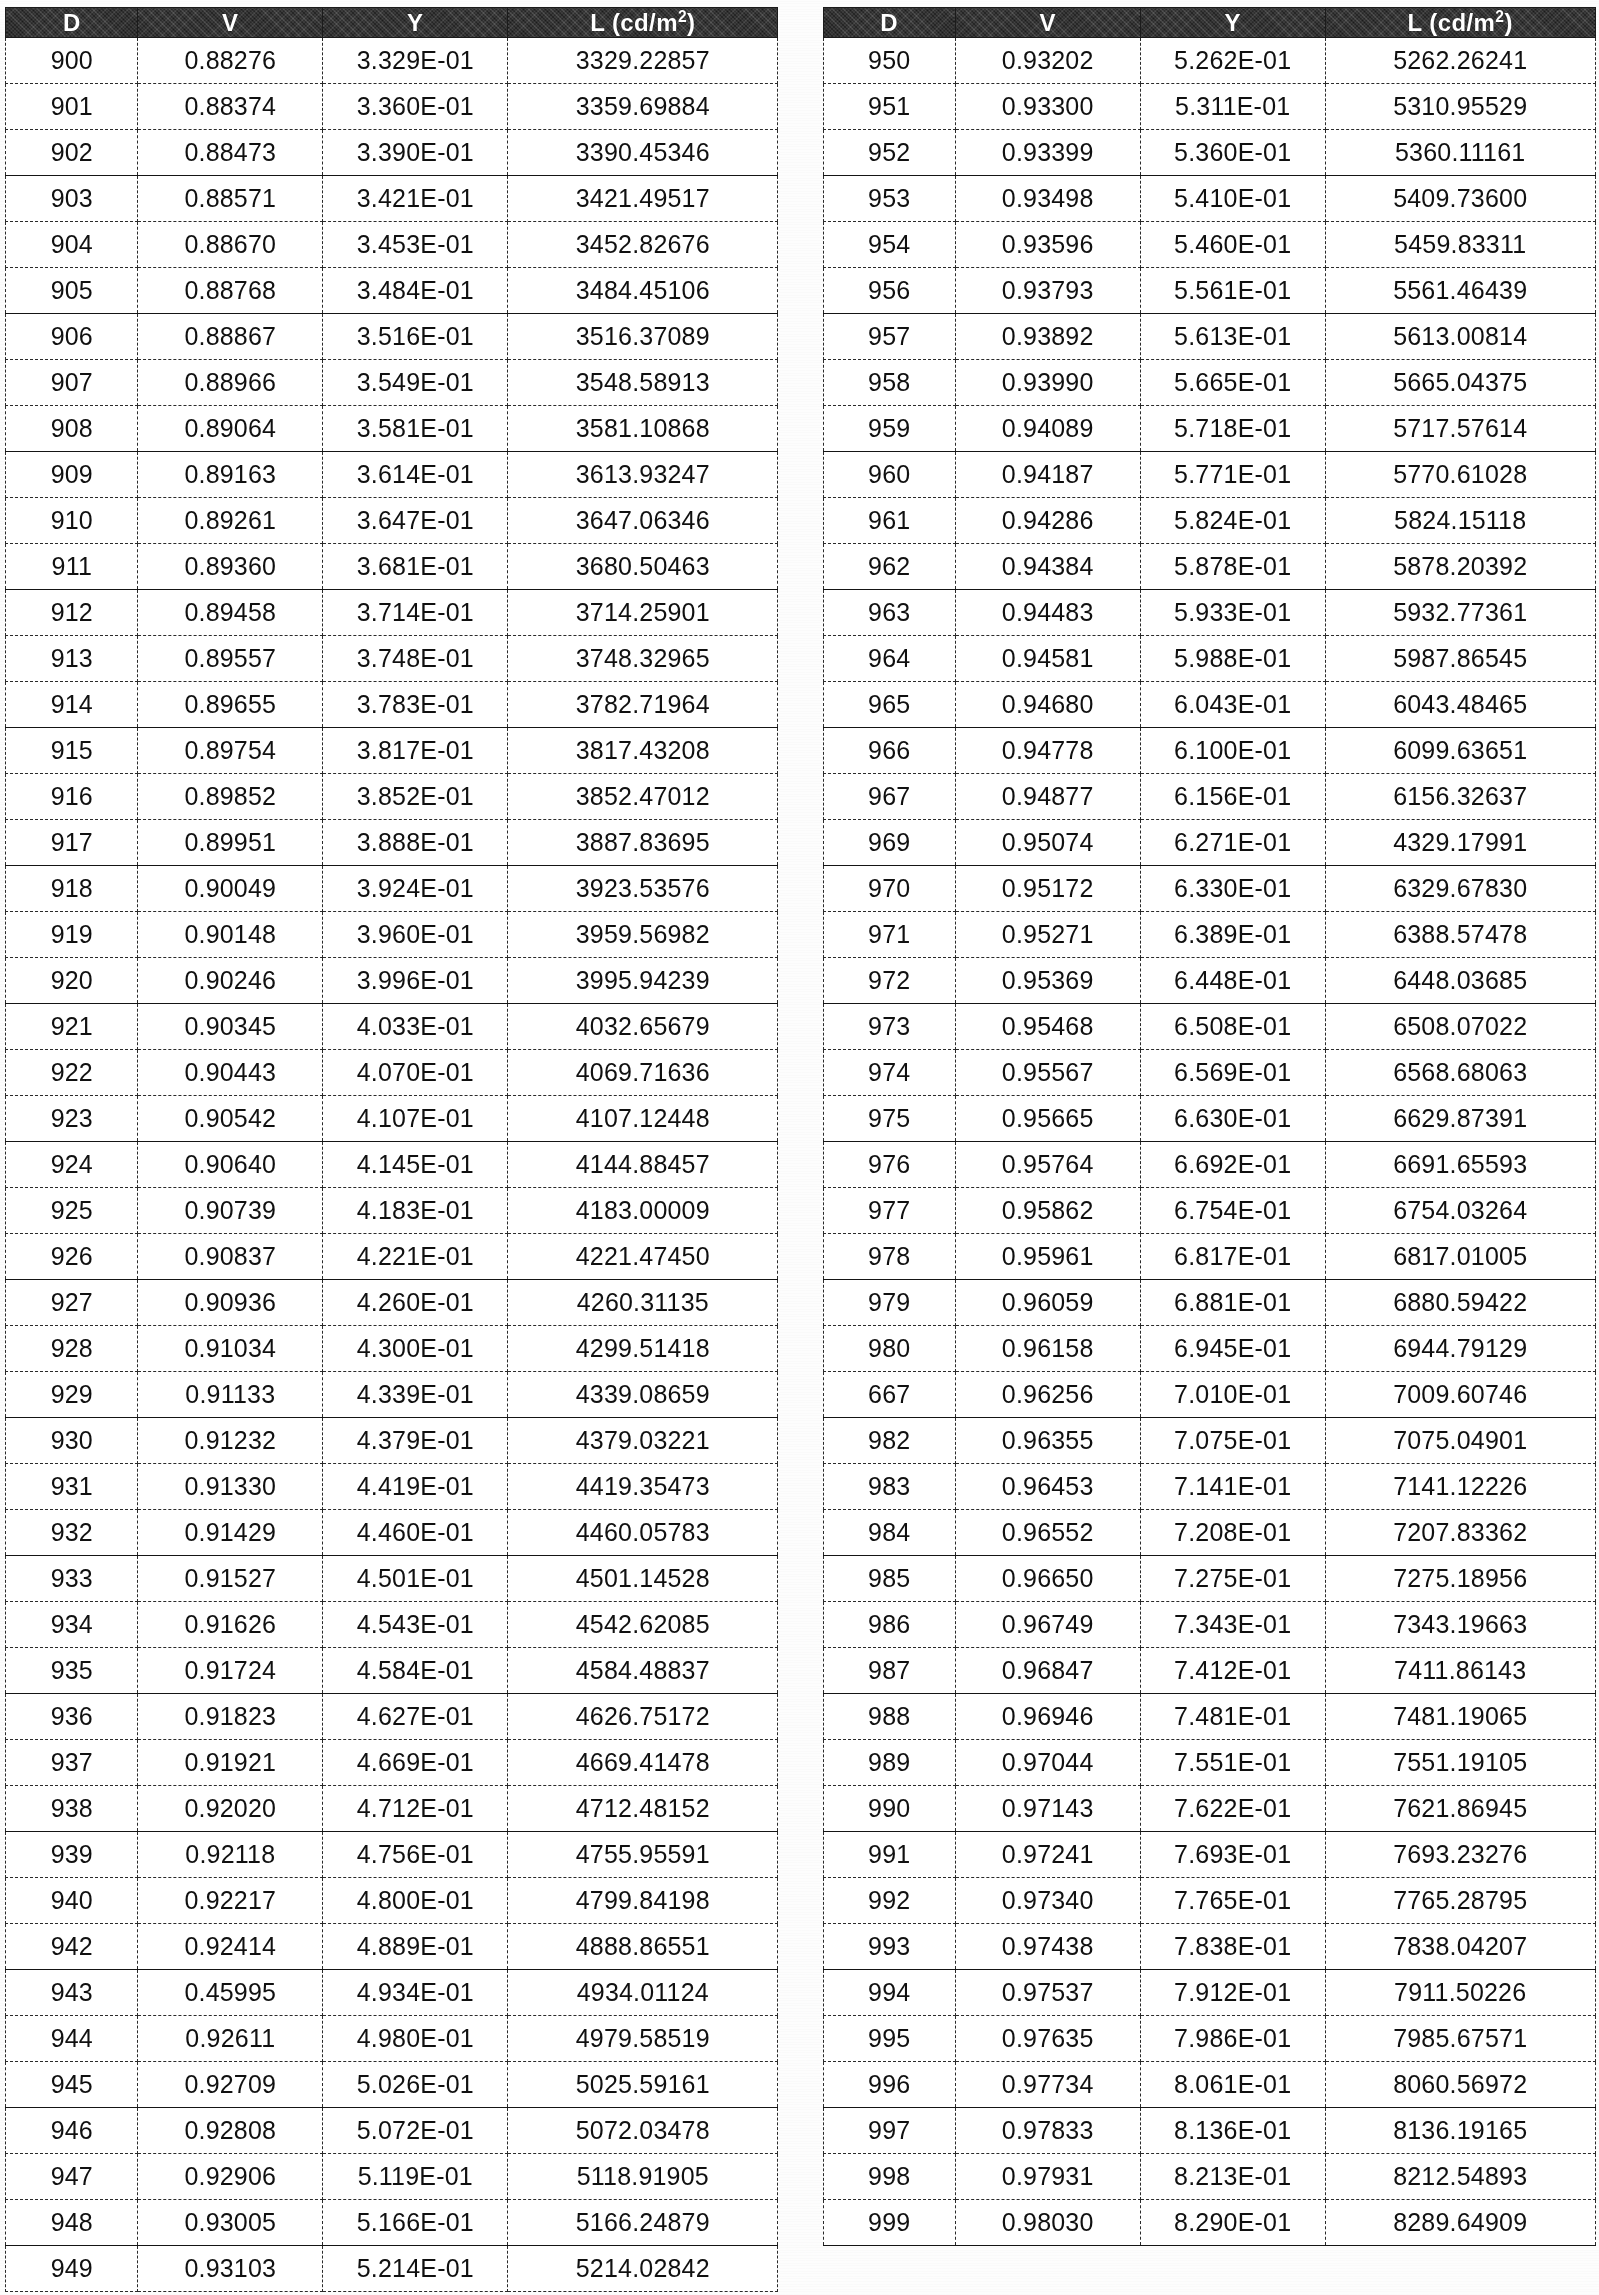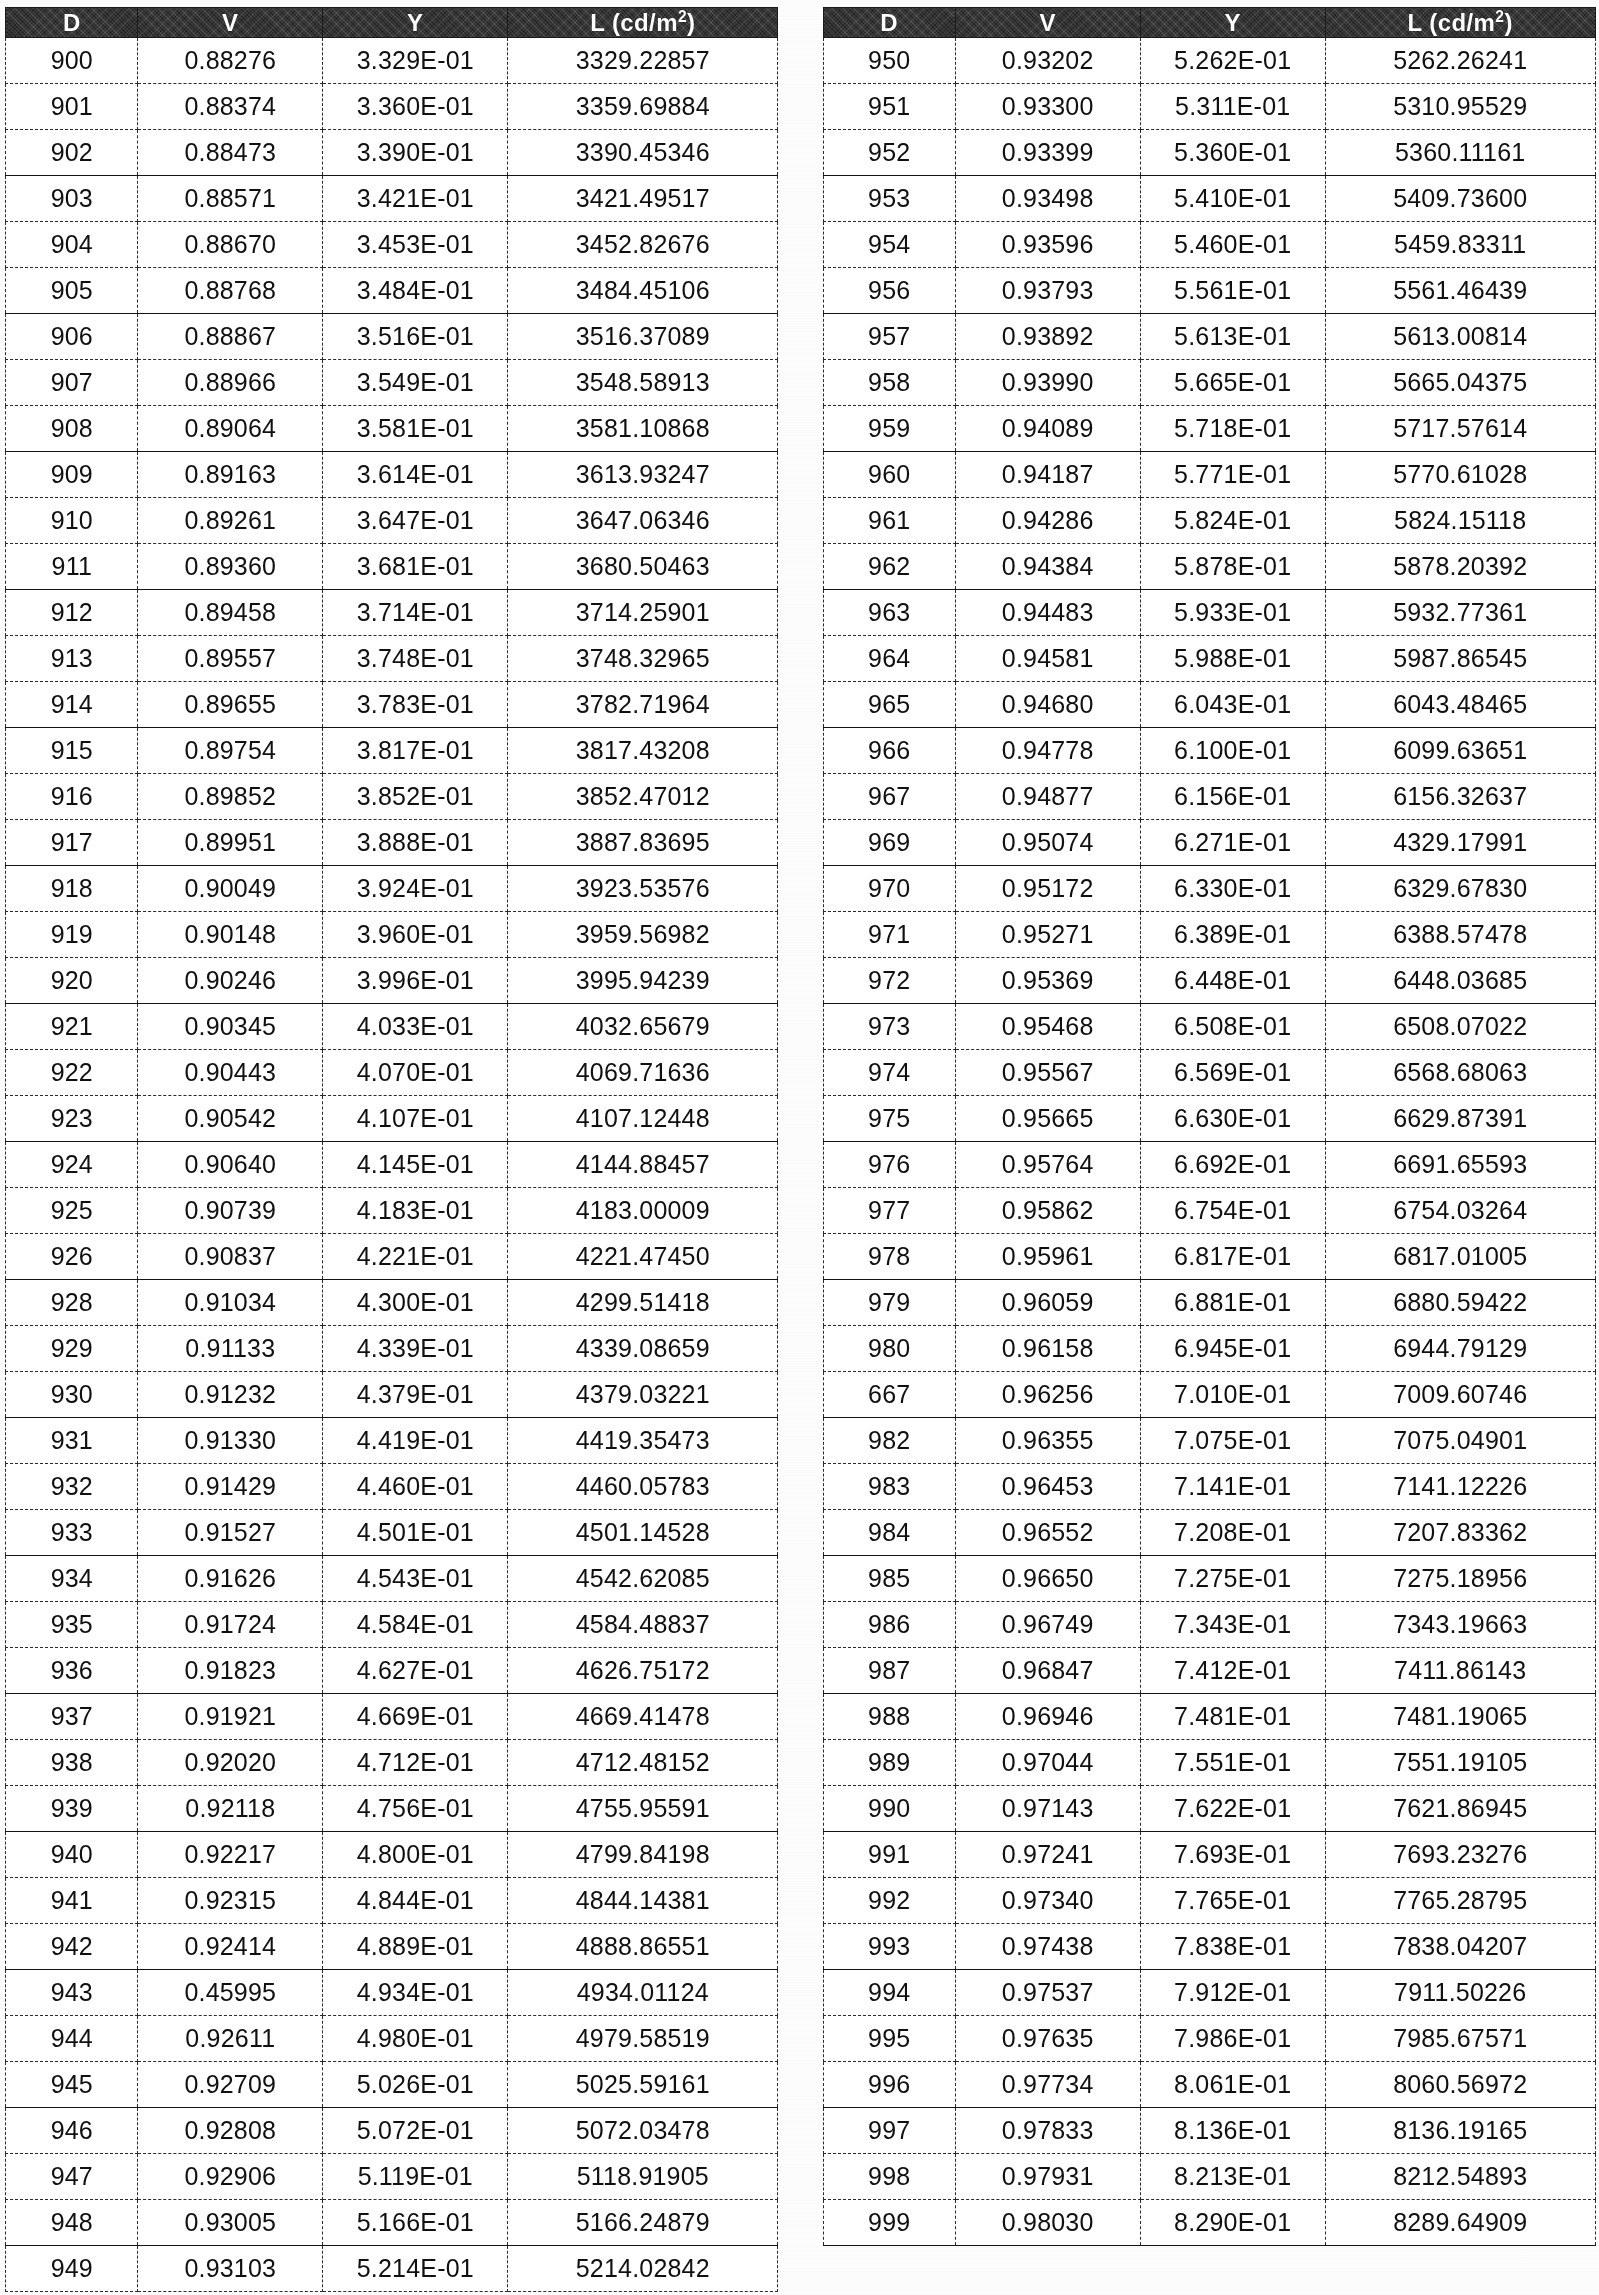--- a/index.html
+++ b/index.html
@@ -293,20 +293,26 @@
             <td class="cell-y">4.183E-01</td>
             <td class="cell-l">4183.00009</td>
           </tr>
           <tr>
             <td class="cell-d">926</td>
             <td class="cell-v">0.90837</td>
             <td class="cell-y">4.221E-01</td>
             <td class="cell-l">4221.47450</td>
           </tr>
           <tr>
+            <td class="cell-d">927</td>
+            <td class="cell-v">0.90936</td>
+            <td class="cell-y">4.260E-01</td>
+            <td class="cell-l">4260.31135</td>
+          </tr>
+          <tr>
             <td class="cell-d">928</td>
             <td class="cell-v">0.91034</td>
             <td class="cell-y">4.300E-01</td>
             <td class="cell-l">4299.51418</td>
           </tr>
           <tr>
             <td class="cell-d">929</td>
             <td class="cell-v">0.91133</td>
             <td class="cell-y">4.339E-01</td>
             <td class="cell-l">4339.08659</td>
@@ -369,26 +375,20 @@
             <td class="cell-d">939</td>
             <td class="cell-v">0.92118</td>
             <td class="cell-y">4.756E-01</td>
             <td class="cell-l">4755.95591</td>
           </tr>
           <tr>
             <td class="cell-d">940</td>
             <td class="cell-v">0.92217</td>
             <td class="cell-y">4.800E-01</td>
             <td class="cell-l">4799.84198</td>
-          </tr>
-          <tr>
-            <td class="cell-d">941</td>
-            <td class="cell-v">0.92315</td>
-            <td class="cell-y">4.844E-01</td>
-            <td class="cell-l">4844.14381</td>
           </tr>
           <tr>
             <td class="cell-d">942</td>
             <td class="cell-v">0.92414</td>
             <td class="cell-y">4.889E-01</td>
             <td class="cell-l">4888.86551</td>
           </tr>
           <tr>
             <td class="cell-d">943</td>
             <td class="cell-v">0.45995</td>

